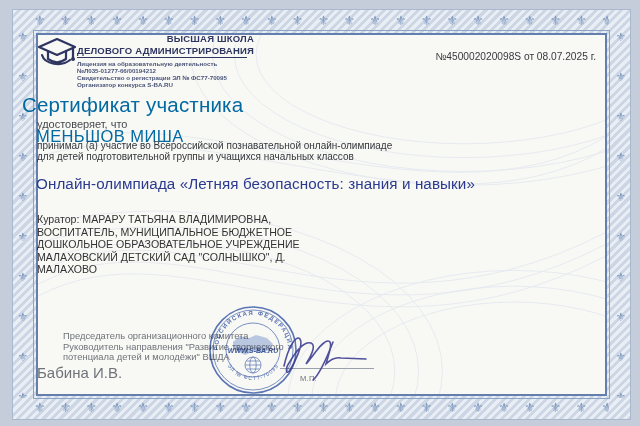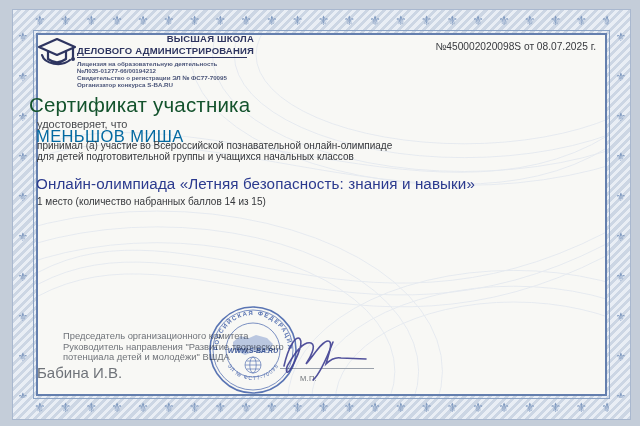--- a/index.html
+++ b/index.html
@@ -23,22 +23,22 @@
   .thin-frame{position:absolute;left:33px;top:30px;right:30px;bottom:27px;border:1px solid #8ba3c5;}
   .cert-inner{position:absolute;left:36px;top:33px;right:33px;bottom:30px;border:2px solid #647fae;
               background:#f8f8f5;overflow:hidden;}
   .watermark{position:absolute;left:0;top:0;width:100%;height:100%;opacity:.85;}
 
   .txt{position:absolute;white-space:pre-line;}
   .org-name{left:77px;top:33px;font-size:9.5px;font-weight:bold;line-height:11.5px;
             color:#2e3560;letter-spacing:.2px;text-align:right;}
   .org-divider{position:absolute;left:77px;top:57px;width:170px;height:1px;background:#2e3560;}
   .license{left:77px;top:60px;font-size:6.2px;font-weight:bold;line-height:7px;color:#4b5579;}
-  .cert-number{right:44px;top:41px;font-size:10.2px;color:#37393d;text-align:left;}
-  .title{left:29px;top:93px;font-size:20.5px;color:#14532d;letter-spacing:.2px;}
+  .cert-number{right:44px;top:51px;font-size:10.2px;color:#37393d;text-align:left;}
+  .title{left:22px;top:93px;font-size:20.5px;color:#0369a1;letter-spacing:.2px;}
   .certifies{left:37px;top:118px;font-size:11px;color:#46484c;}
   .p-name{left:36px;top:127px;font-size:16.5px;color:#0369a1;letter-spacing:.4px;}
   .participation{left:37px;top:141px;font-size:10px;line-height:10.8px;color:#35373b;}
   .olympiad{left:36px;top:175px;font-size:15.2px;color:#2b3a8e;letter-spacing:.1px;text-align:right;}
   .result{left:37px;top:196px;font-size:10px;color:#35373b;}
   .curator{left:37px;top:213px;font-size:10.6px;line-height:12.6px;color:#333;}
   .signer{left:37px;top:331px;font-size:9.4px;line-height:10.7px;color:#6f7379;padding-left:26px;}
   .signer-name{left:37px;top:364px;font-size:15px;color:#6f7379;}
   .stamp{position:absolute;left:205px;top:302px;width:96px;height:96px;
          mix-blend-mode:multiply;opacity:.88;}
@@ -99,21 +99,25 @@
 Свидетельство о регистрации ЭЛ № ФС77-70095
 Организатор конкурса S-BA.RU</div>
   <div class="txt cert-number">№450002020098S от 08.07.2025 г.</div>
 
   <div class="txt title">Сертификат участника</div>
   <div class="txt certifies">удостоверяет, что</div>
   <div class="txt p-name">МЕНЬШОВ МИША</div>
   <div class="txt participation">принимал (а) участие во Всероссийской познавательной онлайн-олимпиаде
 для детей подготовительной группы и учащихся начальных классов</div>
   <div class="txt olympiad">Онлайн-олимпиада «Летняя безопасность: знания и навыки»</div>
-  <div class="txt result">1 место (количество набранных баллов 14 из 15)</div>
+  <div class="txt curator">Куратор: МАРАРУ ТАТЬЯНА ВЛАДИМИРОВНА,
+ВОСПИТАТЕЛЬ, МУНИЦИПАЛЬНОЕ БЮДЖЕТНОЕ
+ДОШКОЛЬНОЕ ОБРАЗОВАТЕЛЬНОЕ УЧРЕЖДЕНИЕ
+МАЛАХОВСКИЙ ДЕТСКИЙ САД "СОЛНЫШКО", Д.
+МАЛАХОВО</div>
 
   <div class="txt signer">Председатель организационного комитета
 Руководитель направления "Развитие творческого
 потенциала детей и молодёжи" ВШДА</div>
   <div class="txt signer-name">Бабина И.В.</div>
 
   <div class="sig-line"></div>
   <div class="txt mp">М.П.</div>
 
   <svg class="stamp" viewBox="0 0 96 96">

